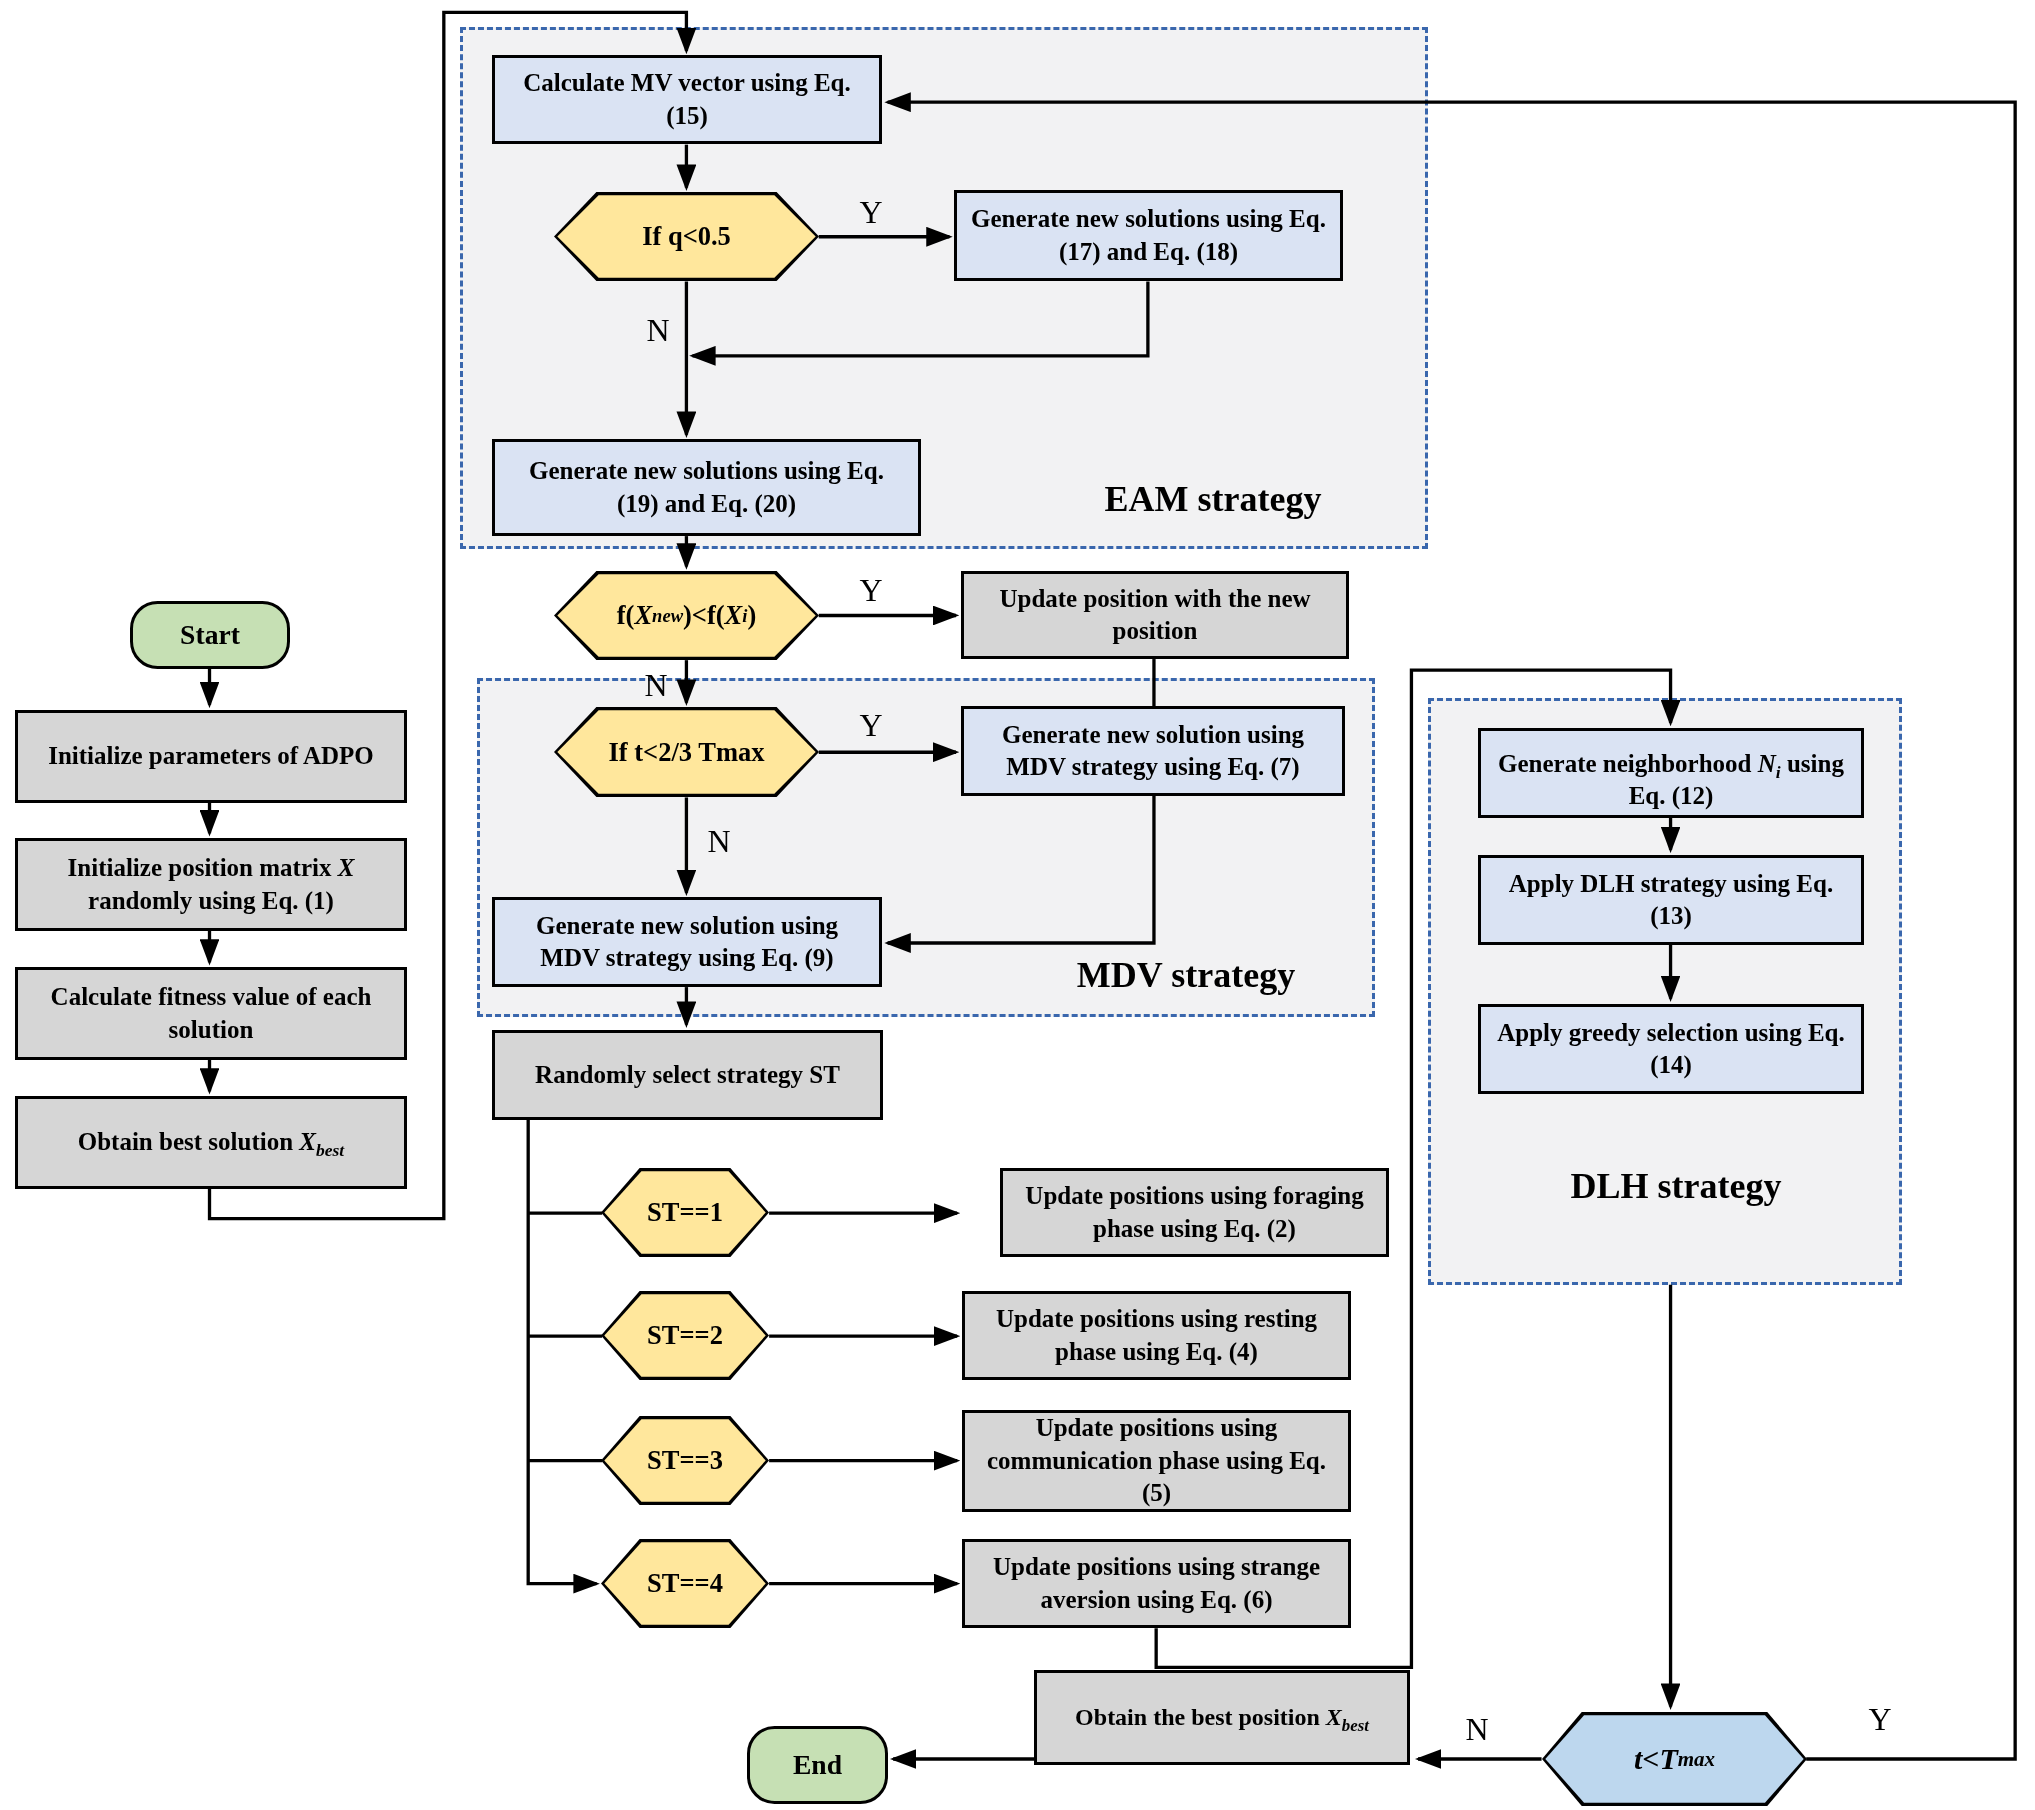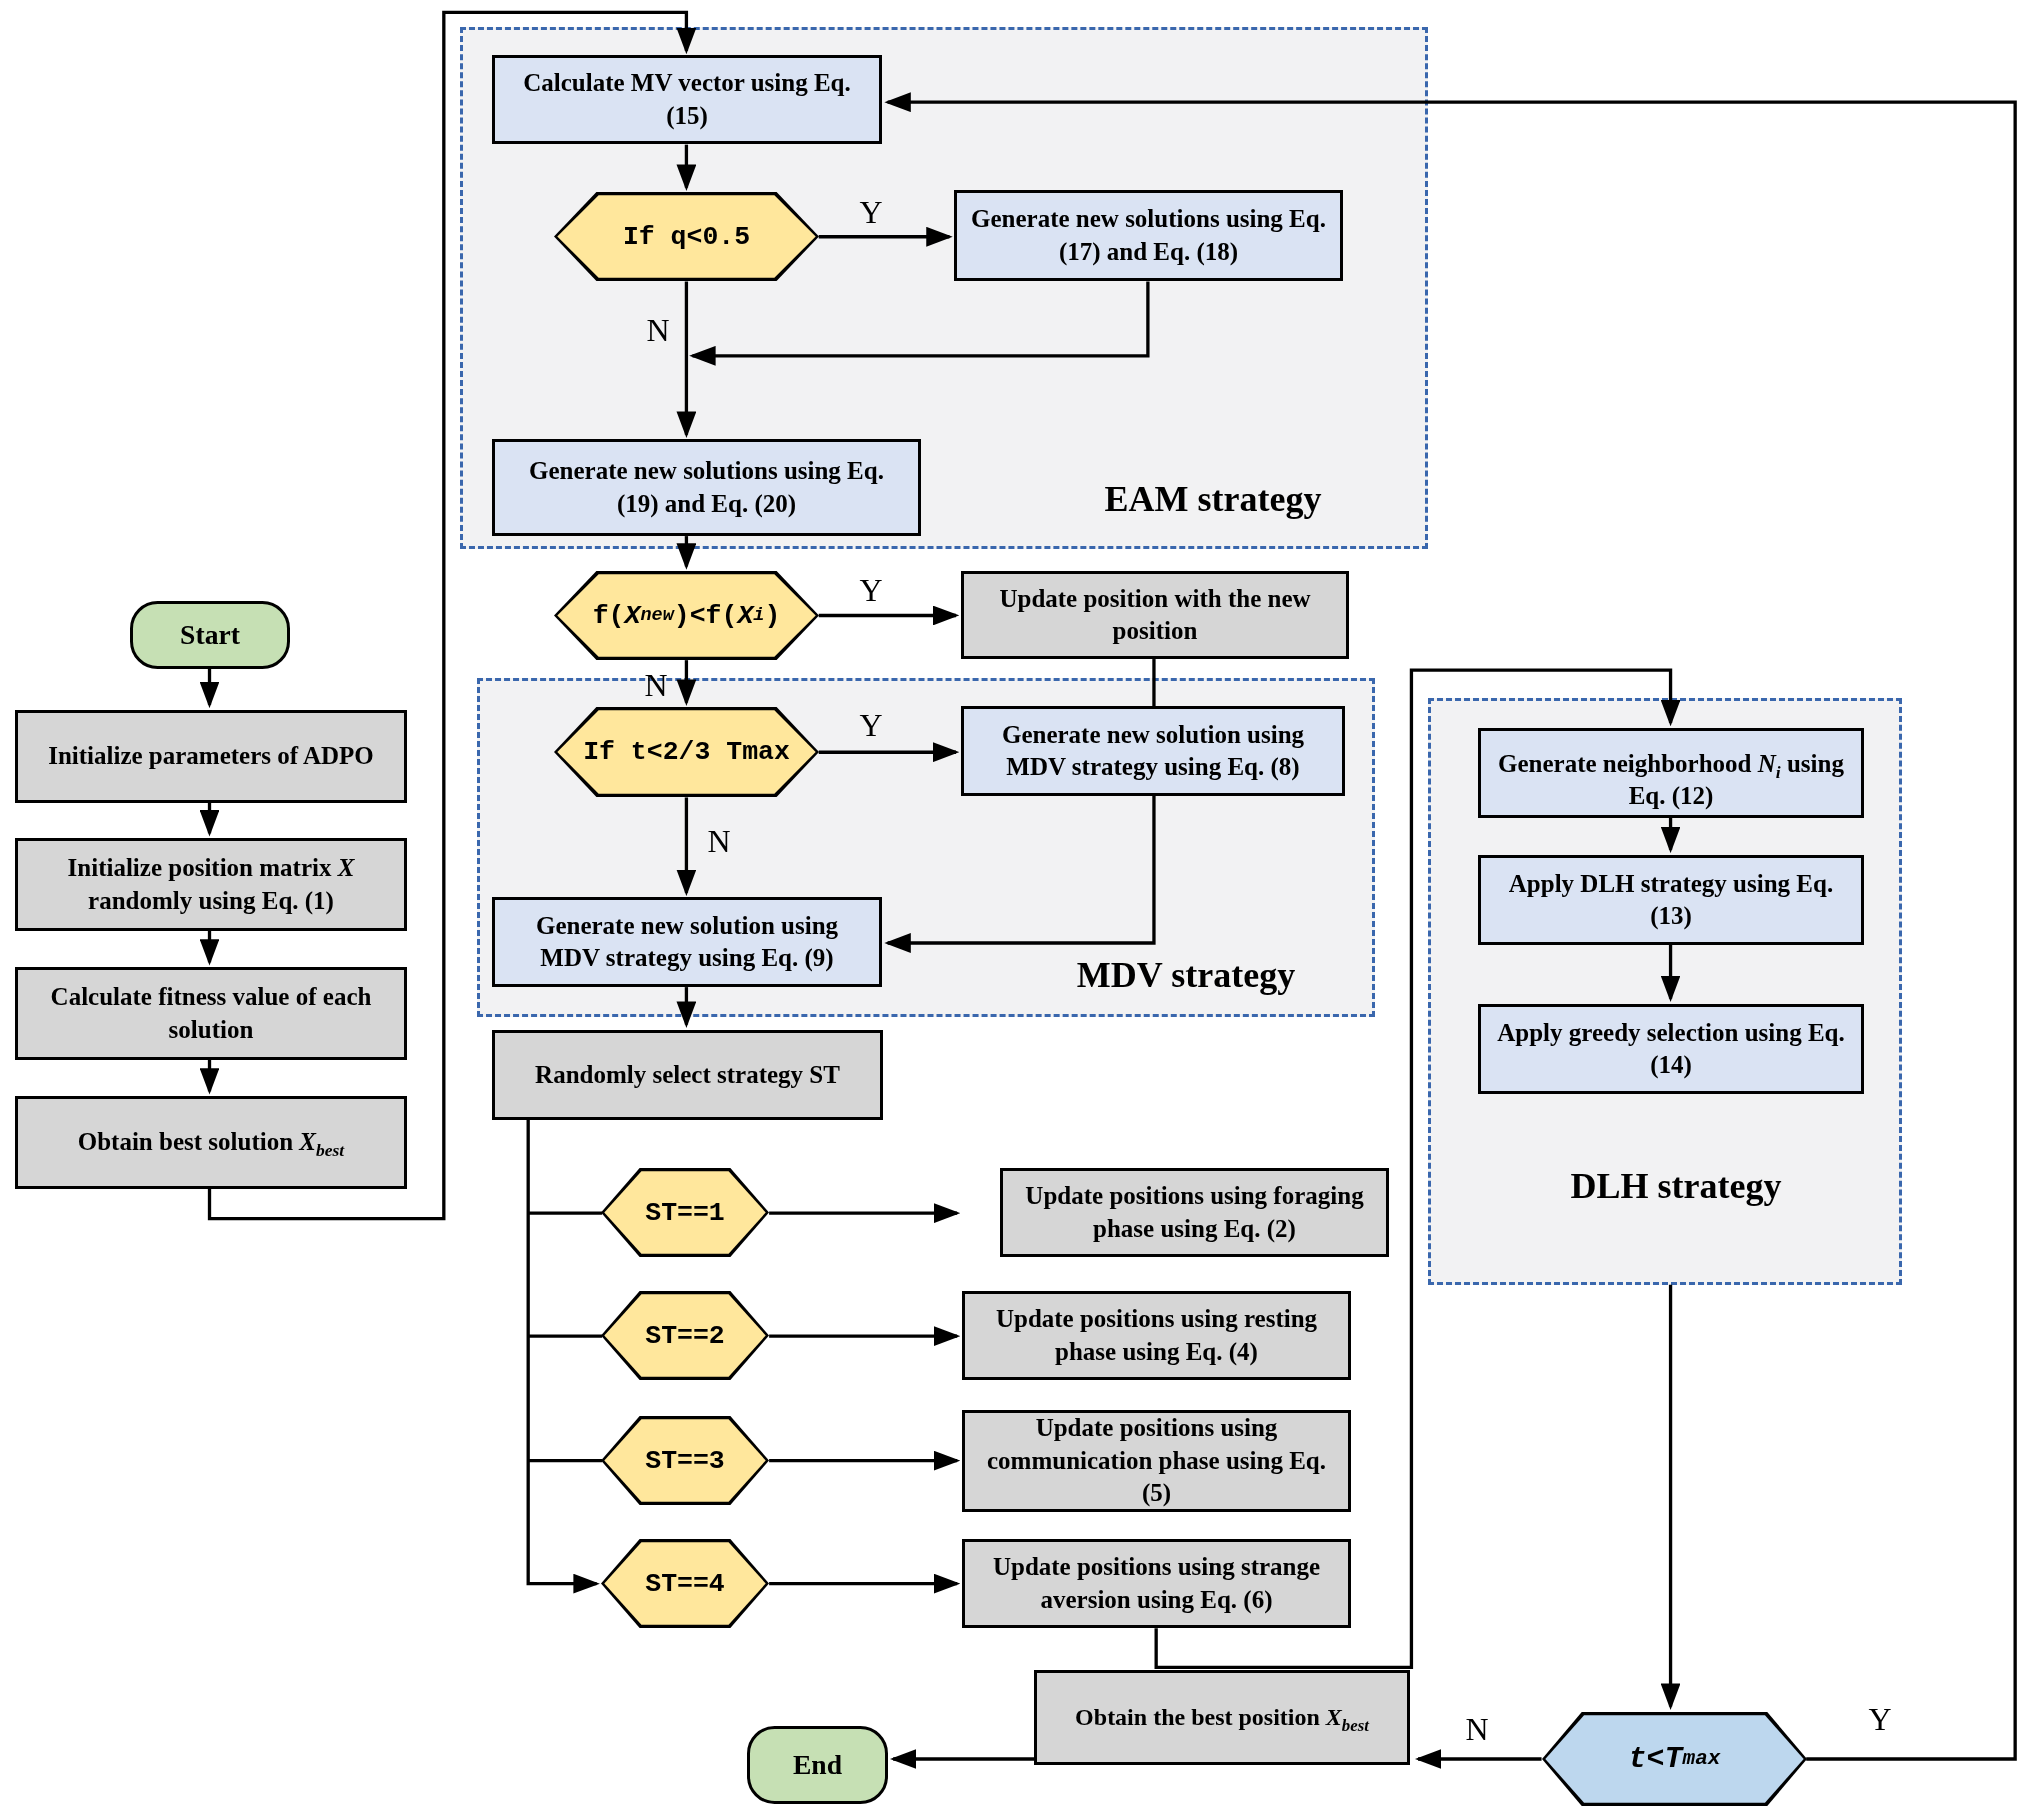--- a/index.html
+++ b/index.html
@@ -13,21 +13,21 @@
   #wires{position:absolute;left:0;top:0;z-index:2;pointer-events:none;}
   
   .nd{position:absolute;display:flex;align-items:center;justify-content:center;text-align:center;
       font-weight:bold;font-size:25px;line-height:1.3;border:3.3px solid #000;box-sizing:border-box;
       padding:2.2px 11px;z-index:3;color:#000;}
   .blue{background:#dae3f3;}
   .gray{background:#d6d6d6;}
   .pill{background:#c6e0b4;border-radius:27.6px;font-size:27.6px;}
   .sm{font-size:24px;}
   
-  .hex{position:absolute;z-index:3;font-family:Liberation Mono, monospace;}
+  .hex{position:absolute;z-index:3;}
   .hex>.o{position:absolute;inset:0;background:#000;}
   .hex>.f{position:absolute;inset:3.3px;background:#ffe79c;}
   .hex>.t{position:absolute;inset:0;display:flex;align-items:center;justify-content:center;
           font-weight:bold;font-size:26.5px;text-align:center;}
   .hw>.o,.hw>.f{clip-path:polygon(0 50%,16% 0,84% 0,100% 50%,84% 100%,16% 100%);}
   .hs>.o,.hs>.f{clip-path:polygon(0 50%,23% 0,77% 0,100% 50%,77% 100%,23% 100%);}
   .hb>.o,.hb>.f{clip-path:polygon(0 50%,15% 0,85% 0,100% 50%,85% 100%,15% 100%);}
   .hb>.f{background:#bdd7ee;}
   .hex i{font-style:italic;}
   
@@ -125,21 +125,21 @@
   <div class="nd gray" style="left:961px;top:571px;width:388px;height:88px;">
       <span>Update position with the new position</span>
     </div>
 
   <div class="hex hw" style="left:554px;top:707px;width:265px;height:90px;">
     <div class="o"></div>
     <div class="f"></div>
     <div class="t">If t&lt;2/3 Tmax</div>
   </div>
   <div class="nd blue" style="left:961px;top:706px;width:384px;height:90px;">
-      <span>Generate new solution using MDV strategy using Eq. (8)</span>
+      <span>Generate new solution using MDV strategy using Eq. (7)</span>
     </div>
   <div class="nd blue" style="left:492px;top:897px;width:390px;height:90px;">
       <span>Generate new solution using MDV strategy using Eq. (9)</span>
     </div>
   <div class="zlabel" style="left:1186px;top:975px;">MDV strategy</div>
 
   <div class="nd gray" style="left:492px;top:1030px;width:391px;height:90px;">
       <span>Randomly select strategy ST</span>
     </div>
 

